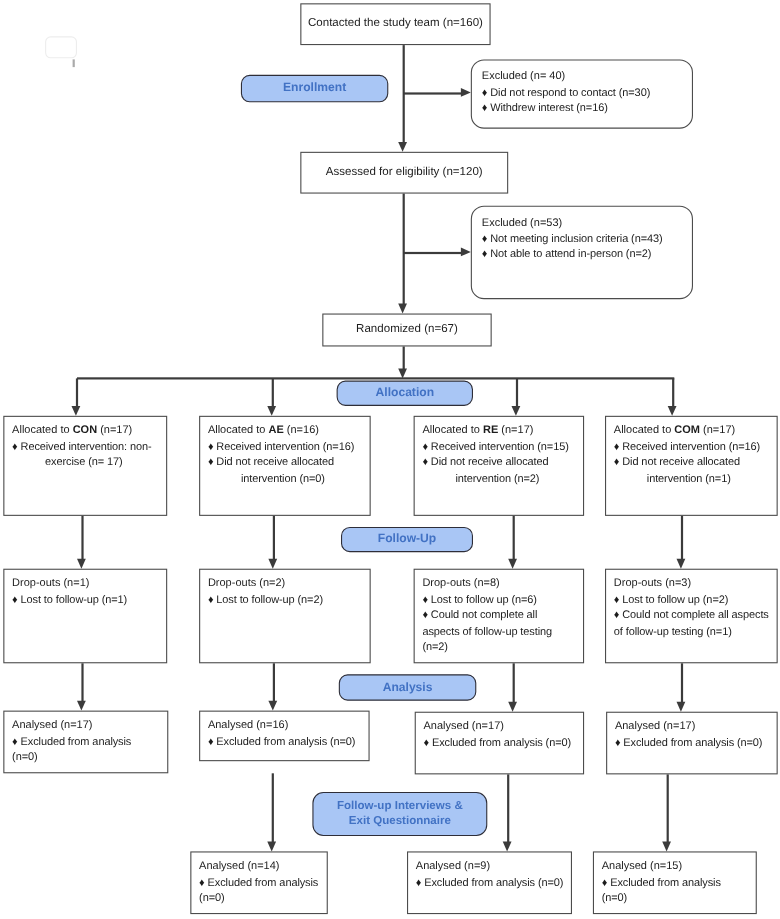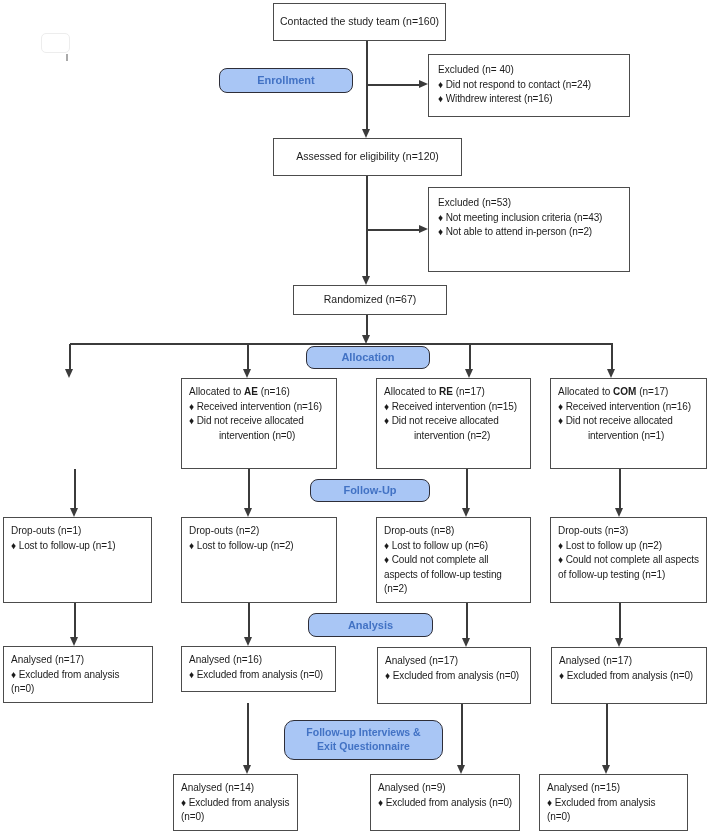--- a/index.html
+++ b/index.html
@@ -6,21 +6,21 @@
   #canvas{
     position:relative;width:709px;height:835px;background:#ffffff;overflow:hidden;
     font-family:"Liberation Sans","DejaVu Sans",sans-serif;color:#1c1c1c;
   }
   
   .box{
     position:absolute;background:#ffffff;border:1.4px solid #4c4c4c;
     box-sizing:border-box;font-size:10px;line-height:1.42;
   }
   .pad{padding:6px 6px 4px 7px;}
-  .padwide{padding:8px 8px 6px 9px;}
+  .padwide{padding:8px 8px 6px 9px;border-radius:12px;}
   .center-box{display:flex;align-items:center;justify-content:center;text-align:center;font-size:10.5px;}
   .title{margin:0 0 1px 0;}
   .bullet{letter-spacing:-0.1px;}
   .hang{padding-left:14px;text-indent:-14px;}
   .hang2{padding-left:30px;text-indent:-30px;}
   .flat{padding-left:0;text-indent:0;}
   .narrowbul .bullet{max-width:132px;}
   
   .stage{
     position:absolute;background:var(--accent_fill,#a9c6f5);border:1.8px solid var(--stage_border,#2e2e38);
@@ -46,21 +46,21 @@
   <div class="artifact-frame"></div>
   <div class="artifact-tick"></div>
 
   <div class="box center-box" style="left:273px;top:3px;width:173px;height:38px">
     <div class="title">Contacted the study team (n=160)</div>
   </div>
 
   <div class="box padwide" style="left:428px;top:54px;width:202px;height:63px">
     <div class="title">Excluded (n= 40)</div>
     <div>
-        <div class="bullet hang">♦ Did not respond to contact (n=24)</div>
+        <div class="bullet hang">♦ Did not respond to contact (n=30)</div>
         <div class="bullet hang">♦ Withdrew interest (n=16)</div>
       </div>
   </div>
 
   <div class="stage" style="left:219px;top:68px;width:134px;height:25px">
     <span>Enrollment</span>
   </div>
 
   <div class="box center-box" style="left:273px;top:138px;width:189px;height:38px">
     <div class="title">Assessed for eligibility (n=120)</div>
@@ -75,20 +75,26 @@
   </div>
 
   <div class="box center-box" style="left:293px;top:285px;width:154px;height:30px">
     <div class="title">Randomized (n=67)</div>
   </div>
 
   <div class="stage" style="left:306px;top:346px;width:124px;height:23px">
     <span>Allocation</span>
   </div>
 
+  <div class="box pad" style="left:3px;top:378px;width:149px;height:91px">
+    <div class="title"><span>Allocated to </span><b>CON</b><span> (n=17)</span></div>
+    <div>
+        <div class="bullet hang2">♦ Received intervention: non-exercise (n= 17)</div>
+      </div>
+  </div>
   <div class="box pad" style="left:181px;top:378px;width:156px;height:91px">
     <div class="title"><span>Allocated to </span><b>AE</b><span> (n=16)</span></div>
     <div>
         <div class="bullet hang2">♦ Received intervention (n=16)</div>
         <div class="bullet hang2">♦ Did not receive allocated intervention (n=0)</div>
       </div>
   </div>
   <div class="box pad" style="left:376px;top:378px;width:155px;height:91px">
     <div class="title"><span>Allocated to </span><b>RE</b><span> (n=17)</span></div>
     <div>

